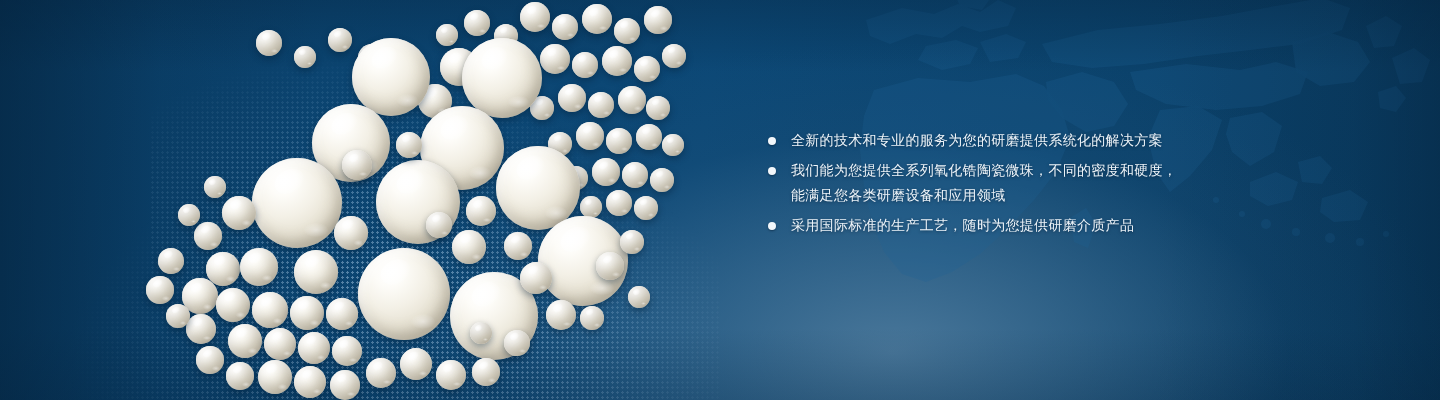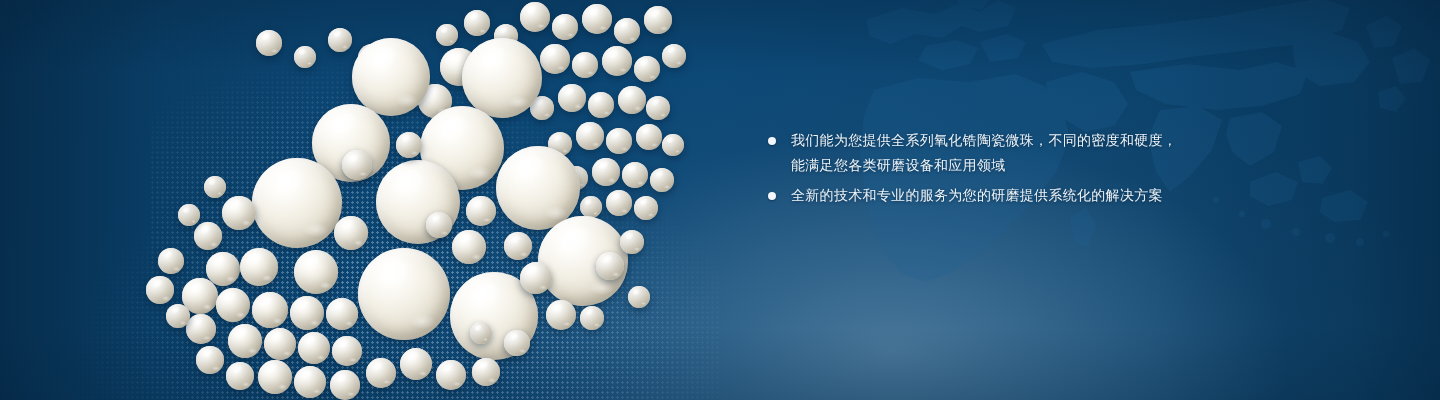--- a/index.html
+++ b/index.html
@@ -314,23 +314,27 @@
     <div class="bead" style="left:580px; top:306px; width:24px; height:24px;"></div>
     <div class="bead" style="left:504px; top:330px; width:26px; height:26px;"></div>
     <div class="bead" style="left:470px; top:322px; width:22px; height:22px;"></div>
   </div>
 
   <div class="copy">
 
     <ul class="bullets">
       <li class="bullet">
         <span class="bullet-dot"></span>
+        <span class="bullet-line">全新的技术和专业的服务为您的研磨提供系统化的解决方案</span>
+      </li>
+      <li class="bullet">
+        <span class="bullet-dot"></span>
         <span class="bullet-line">我们能为您提供全系列氧化锆陶瓷微珠，不同的密度和硬度，</span>
         <span class="bullet-line">能满足您各类研磨设备和应用领域</span>
       </li>
       <li class="bullet">
         <span class="bullet-dot"></span>
-        <span class="bullet-line">全新的技术和专业的服务为您的研磨提供系统化的解决方案</span>
+        <span class="bullet-line">采用国际标准的生产工艺，随时为您提供研磨介质产品</span>
       </li>
     </ul>
   </div>
 
 </div>
 
 </body></html>

